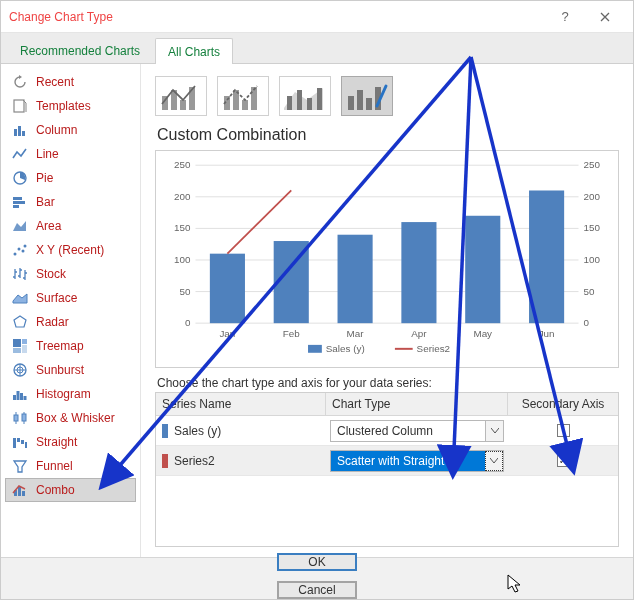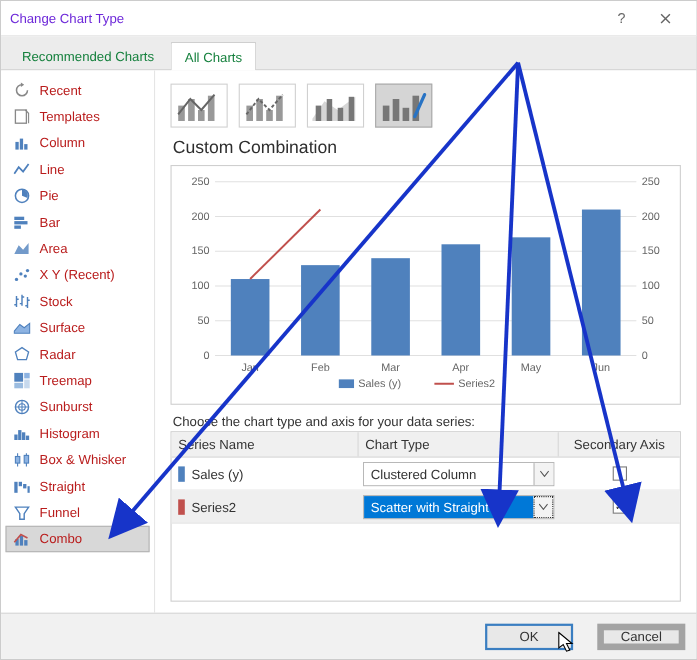--- a/index.html
+++ b/index.html
@@ -1,19 +1,19 @@
 <!DOCTYPE html>
 <html><head>
 <meta charset="utf-8">
 <style>
   * { box-sizing: border-box; font-family: "Segoe UI", Tahoma, sans-serif; }
   body { margin: 0; background: #fff; width: 634px; height: 600px; overflow: hidden; font-size: 12px; color: #333; }
   .dialog { width: 634px; height: 600px; border: 1px solid #ccc; background: #fff; display: flex; flex-direction: column; position: relative; }
   .titlebar { height: 32px; background: #fff; display: flex; align-items: center; padding: 0 8px; border-bottom: 1px solid #e5e5e5; }
-  .titlebar-title { font-size: 12px; color: #6d28d9; }
+  .titlebar-title { font-size: 12px; color: #ef4444; }
   .titlebar-spacer { flex: 1; }
   .win-btn { width: 40px; height: 28px; display: flex; align-items: center; justify-content: center; font-size: 13px; color: #666; }
   .tabs { display: flex; padding: 4px 6px 0 6px; border-bottom: 1px solid #cfcfcf; background: #ececec; gap: 2px; }
   .tab { padding: 6px 12px 5px 12px; border: 1px solid transparent; border-bottom: none; font-size: 12px; color: #15803d; cursor: pointer; border-radius: 2px 2px 0 0; }
   .tab.active { background: #fff; border-color: #cfcfcf; position: relative; top: 1px; }
   .body { flex: 1; display: flex; background: #fff; }
   .sidebar { width: 140px; padding: 6px 4px; border-right: 1px solid #e5e5e5; }
   .side-item { display: flex; align-items: center; gap: 8px; padding: 4px 6px; height: 24px; font-size: 12px; color: #b91c1c; cursor: pointer; border: 1px solid transparent; }
   .side-item.selected { background: #d8d8d8; border: 1px solid #b5b5b5; }
   .side-icon { width: 16px; height: 16px; display: flex; align-items: center; justify-content: center; }
@@ -35,22 +35,22 @@
   .series-row:last-child { border-bottom: none; }
   .col-name-cell { width: 170px; display: flex; align-items: center; gap: 6px; padding: 0 6px; }
   .swatch { width: 6px; height: 14px; display: inline-block; }
   .col-type-cell { width: 182px; padding: 0 4px; }
   .combo { display: flex; border: 1px solid #b8b8b8; height: 22px; }
   .combo-text { flex: 1; padding: 3px 6px; font-size: 12px; background: #fff; }
   .combo.sel .combo-text { background: #0078d7; color: #fff; }
   .combo-btn { width: 18px; display: flex; align-items: center; justify-content: center; border-left: 1px solid #b8b8b8; background: #f3f3f3; }
   .col-sec-cell { flex: 1; text-align: center; align-items: center; justify-content: center; display: flex; }
   .checkbox { width: 13px; height: 13px; border: 1px solid #7a7a7a; background: #fff; display: inline-flex; align-items: center; justify-content: center; font-size: 10px; }
-  .footer { height: 42px; display: flex; align-items: center; justify-content: flex-end; gap: 22px; padding: 0 10px; background: #f1f1f1; border-top: 1px solid #d6d6d6; }
-  .dlg-btn { min-width: 80px; height: 24px; text-align: center; font-size: 12px; border: 6px solid #a3a3a3; background: #e8e8e8; cursor: pointer; display: flex; align-items: center; justify-content: center; }
+  .footer { height: 42px; display: flex; align-items: center; justify-content: flex-end; gap: 10px; padding: 0 10px; background: #f1f1f1; border-top: 1px solid #d6d6d6; flex-direction: column; }
+  .dlg-btn { min-width: 80px; height: 24px; text-align: center; font-size: 12px; border: 2px solid #a3a3a3; background: #e8e8e8; cursor: pointer; display: flex; align-items: center; justify-content: center; }
   .dlg-btn.primary { border: 2px solid #3a7ec1; }
   .series-blank { height: 70px; }
   .arrows { position: absolute; left: 0; top: 0; pointer-events: none; }
 </style>
 </head>
 <body>
 
 <div class="dialog">
 
   <div class="titlebar">

